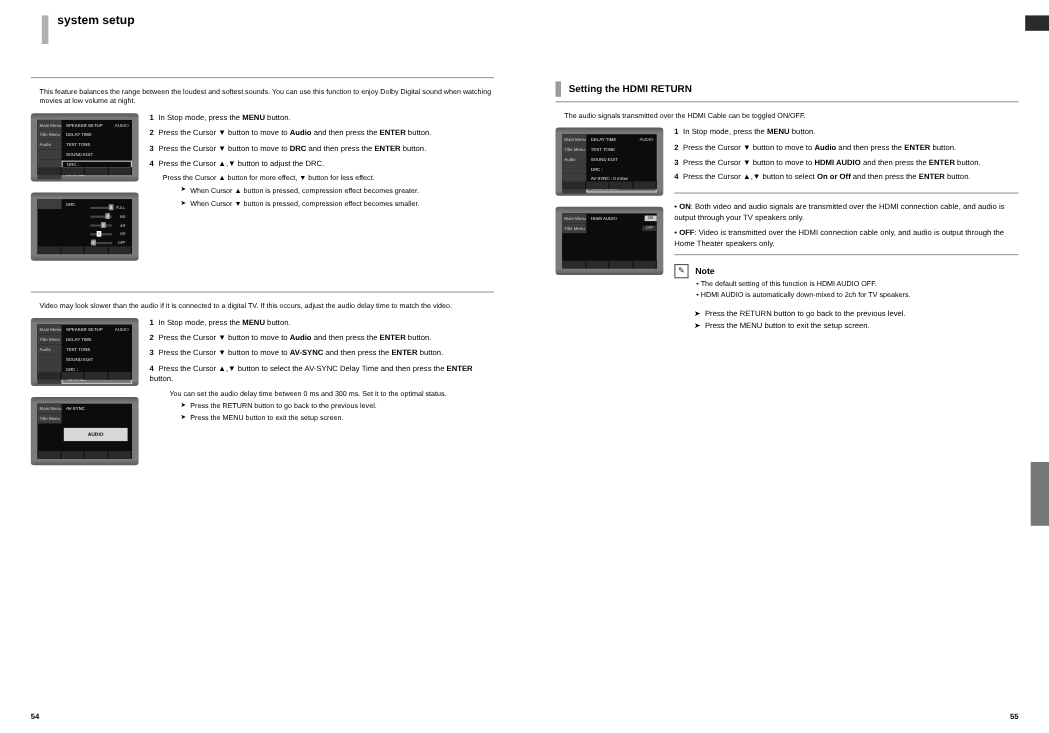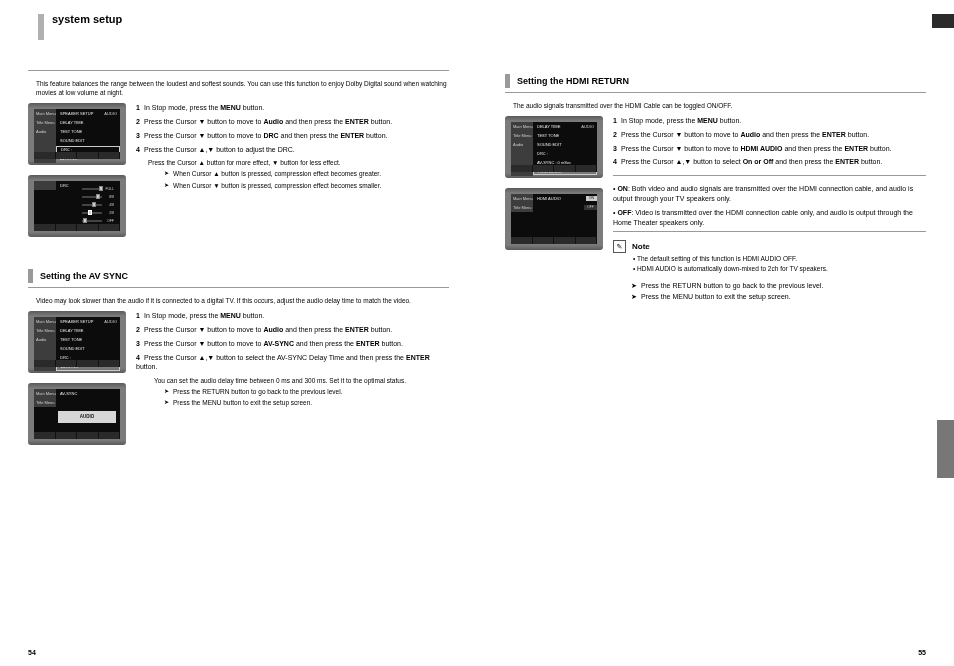--- a/index.html
+++ b/index.html
@@ -161,24 +161,20 @@
           </div>
         <div class="bullet-small">
             <span class="car">➤</span>
             <span>When Cursor ▼ button is pressed, compression effect becomes smaller.</span>
           </div>
       </div>
     </div>
 
     <div class="sec-gap"></div>
 
-    <div class="section-row">
-      <div class="section-bar"></div>
-      <div class="section-title">Setting the AV SYNC</div>
-    </div>
     <hr class="hr">
     <div style="font-size:6.5px;margin-left:8px;margin-bottom:4px">Video may look slower than the audio if it is connected to a digital TV. If this occurs, adjust the audio delay time to match the video.</div>
 
     <div class="block">
       <div class="shots">
         <div class="shot">
           <div class="screen">
             <div class="stitle">AUDIO</div>
             <div class="srow">
                 <div class="sl">Main Menu</div>

